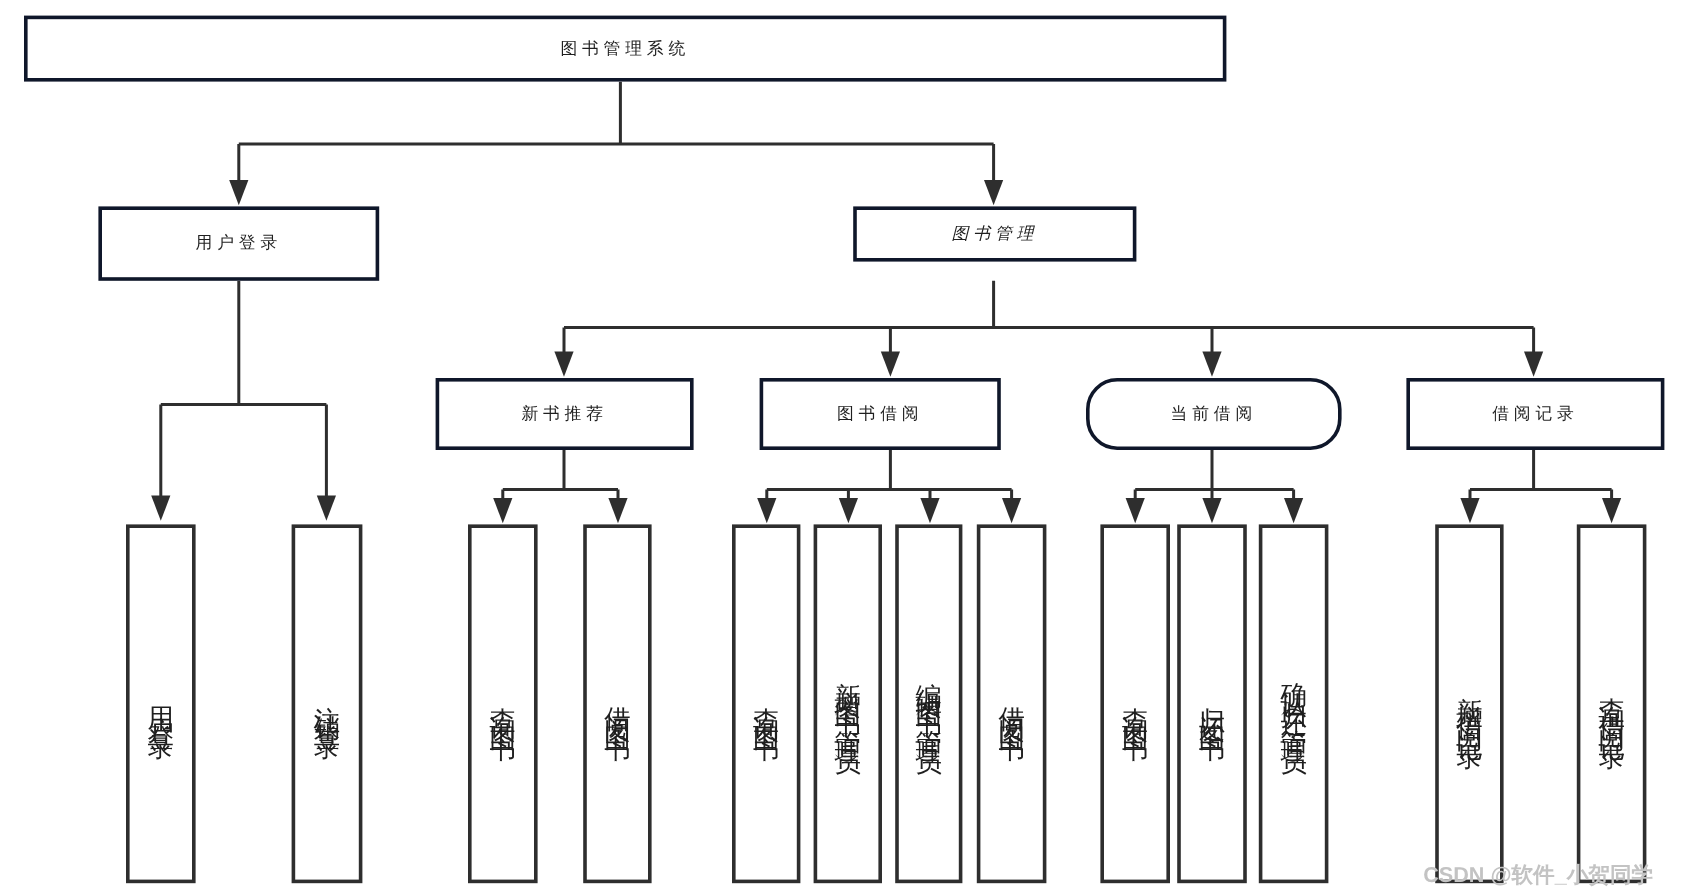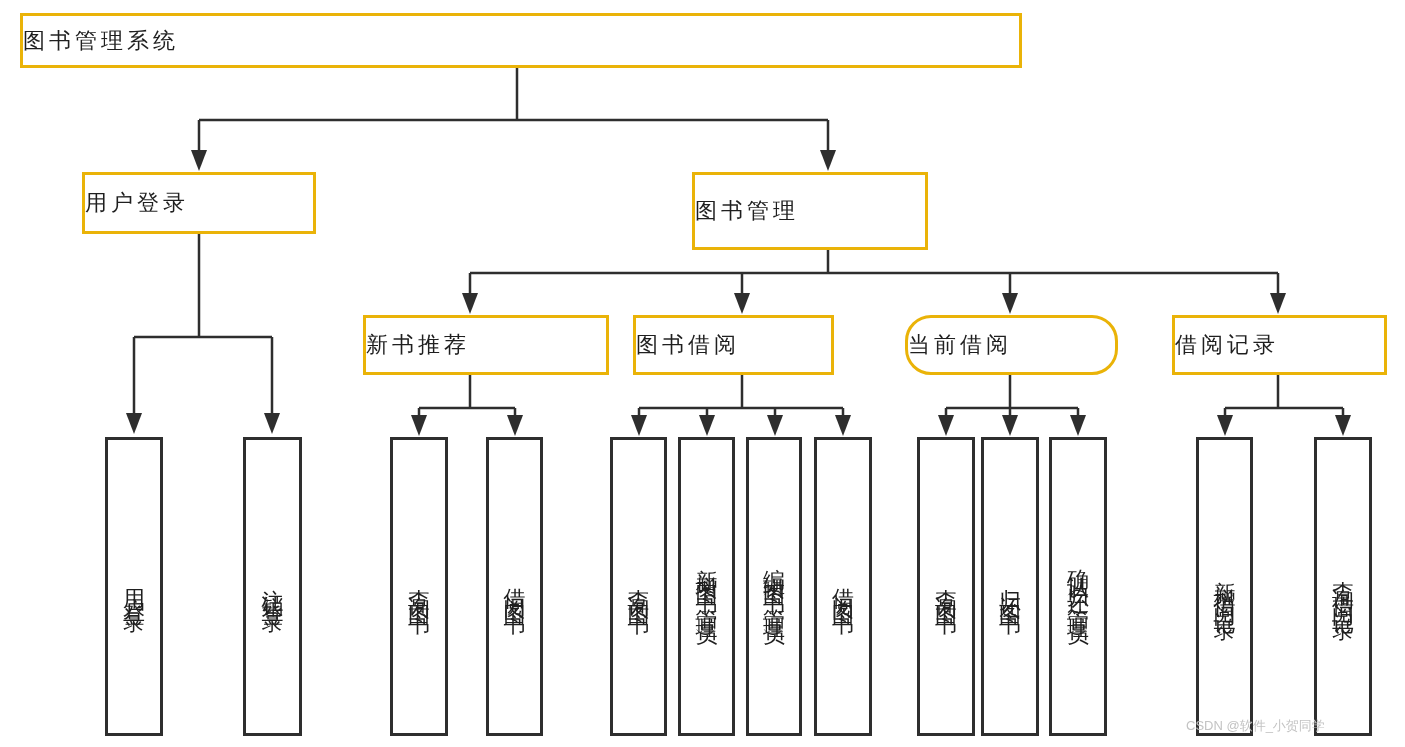--- a/index.html
+++ b/index.html
@@ -9,25 +9,26 @@
     height: 747px;
     background: #ffffff;
     font-family: "Liberation Sans", "DejaVu Sans", sans-serif;
     color: #1f1f1f;
     overflow: hidden;
   }
   #wires { position: absolute; left: 0; top: 0; z-index: 1; }
   .box {
     position: absolute;
     box-sizing: border-box;
-    border: 3px solid #eab308;
+    border: 3px solid #0f172a;
     background: #ffffff;
     display: flex;
     align-items: center;
-    font-size: 22px;
+    justify-content: center;
+    font-size: 14px;
     letter-spacing: 4px;
     z-index: 2;
     white-space: nowrap;
   }
   .vbox {
     position: absolute;
     box-sizing: border-box;
     border: 3px solid #2e2e2e;
     background: #ffffff;
     display: flex;
@@ -38,24 +39,25 @@
     font-size: 22px;
     letter-spacing: 8px;
     line-height: 1;
     z-index: 2;
     overflow: hidden;
   }
   #watermark {
     position: absolute;
     left: 1186px;
     top: 717px;
-    font-size: 13px;
+    font-size: 18px;
     color: #c3c3c3;
     z-index: 5;
     white-space: nowrap;
+    font-weight: bold;
   }
 </style>
 </head>
 <body>
 
 <div id="stage">
 
   <svg id="wires" width="1405" height="747" viewBox="0 0 1405 747">
     <g stroke="#2e2e2e" stroke-width="2.5" fill="none">
 
@@ -96,25 +98,25 @@
     </g>
   </svg>
 
   <div class="box" style="left:20px; top:13px; width:1002px; height:55px;">
     <span>图书管理系统</span>
   </div>
 
   <div class="box" style="left:82px; top:172px; width:234px; height:62px;">
     <span>用户登录</span>
   </div>
-  <div class="box" style="left:692px; top:172px; width:236px; height:78px;">
+  <div class="box" style="left:711px; top:172px; width:236px; height:46px;font-style:italic;">
     <span>图书管理</span>
   </div>
 
-  <div class="box" style="left:363px; top:315px; width:246px; height:60px;">
+  <div class="box" style="left:363px; top:315px; width:215px; height:60px;">
     <span>新书推荐</span>
   </div>
   <div class="box" style="left:633px; top:315px; width:201px; height:60px;">
     <span>图书借阅</span>
   </div>
   <div class="box" style="left:905px; top:315px; width:213px; height:60px;border-radius:26px;">
     <span>当前借阅</span>
   </div>
   <div class="box" style="left:1172px; top:315px; width:215px; height:60px;">
     <span>借阅记录</span>

